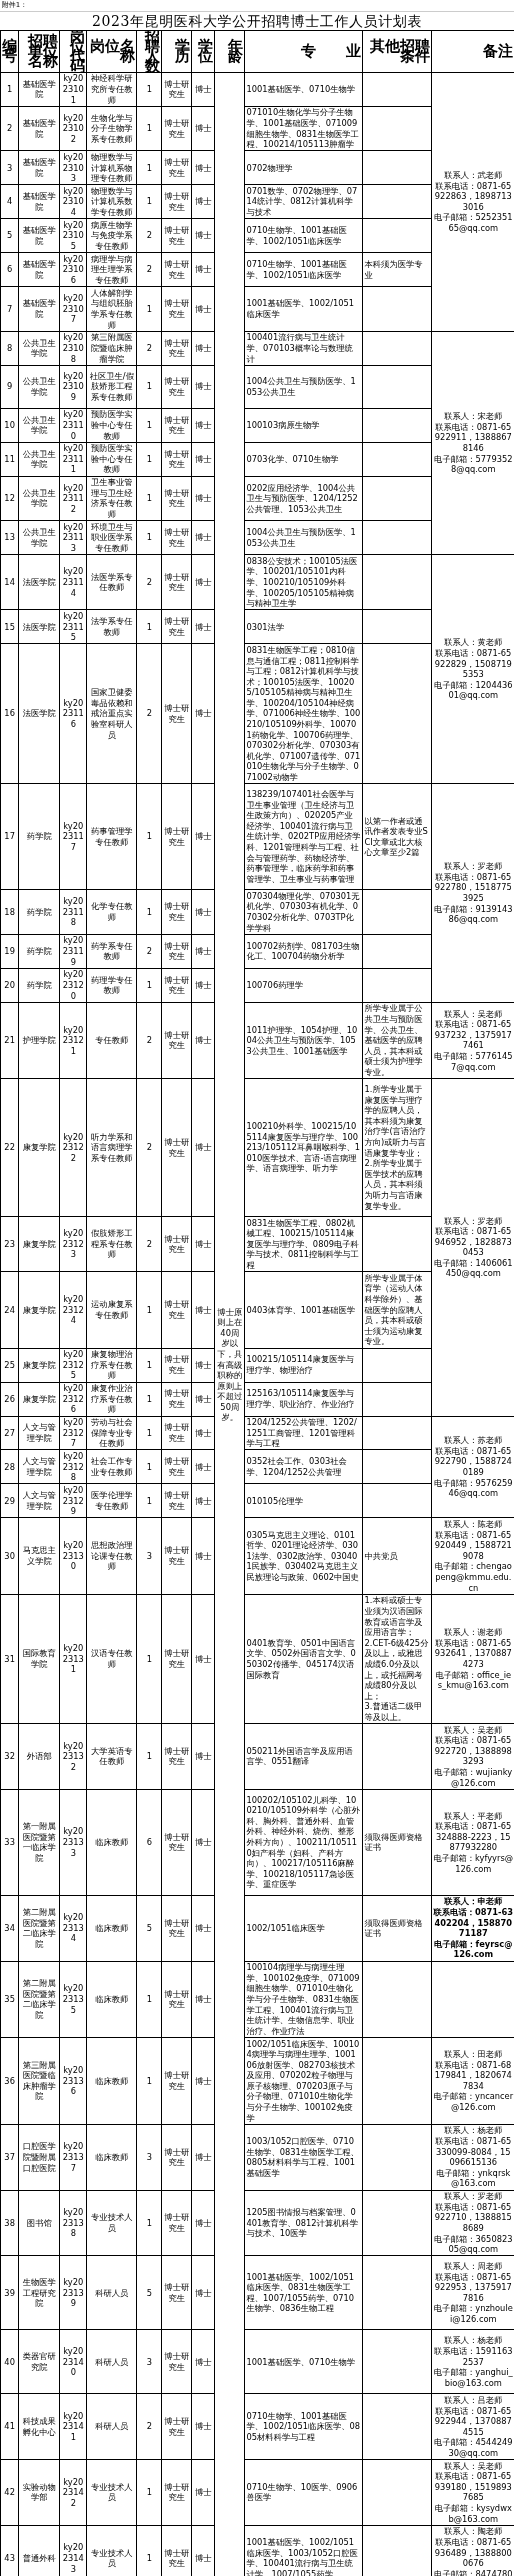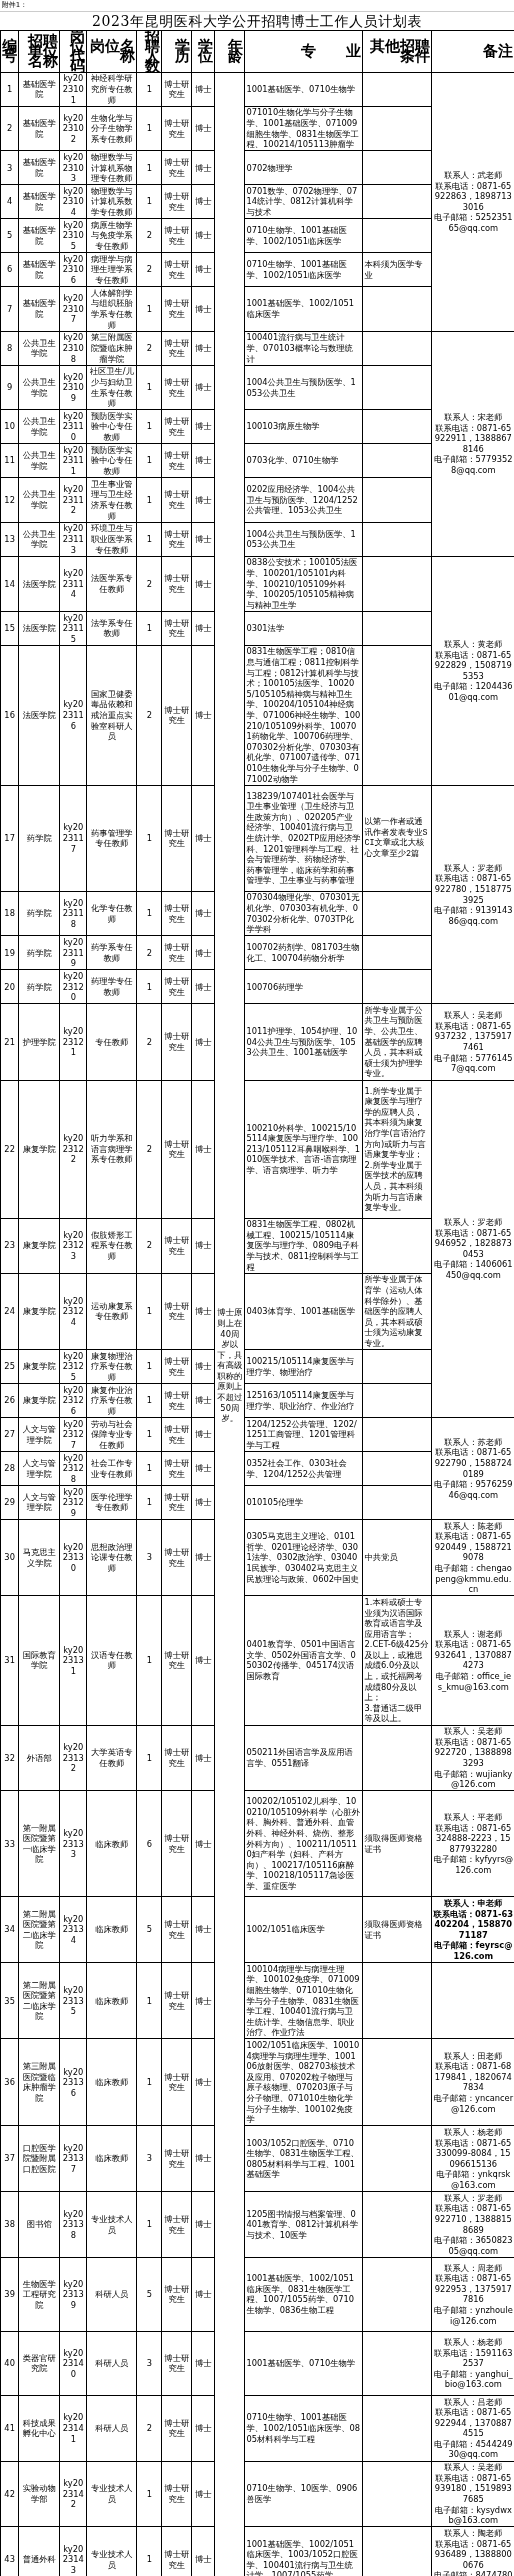--- a/index.html
+++ b/index.html
@@ -143,21 +143,21 @@
           <td class="l">100401流行病与卫生统计学、070103概率论与数理统计</td>
           <td class="l" style="white-space: pre-line;"></td>
           <td class="rem" rowspan="6" style="white-space: pre-line;">联系人：宋老师
 联系电话：0871-65922911，13888678146
 电子邮箱：57793528@qq.com</td>
         </tr>
         <tr style="height: 43px;">
           <td class="c">9</td>
           <td class="c">公共卫生学院</td>
           <td class="c">ky2023109</td>
-          <td class="c">社区卫生/儿少与妇幼卫生系专任教师</td>
+          <td class="c">社区卫生/假肢矫形工程系专任教师</td>
           <td class="c">1</td>
           <td class="c">博士研究生</td>
           <td class="c">博士</td>
           <td class="l">1004公共卫生与预防医学、1053公共卫生</td>
           <td class="l" style="white-space: pre-line;"></td>
         </tr>
         <tr style="height: 32px;">
           <td class="c">10</td>
           <td class="c">公共卫生学院</td>
           <td class="c">ky2023110</td>
@@ -239,21 +239,21 @@
         </tr>
         <tr style="height: 106px;">
           <td class="c">17</td>
           <td class="c">药学院</td>
           <td class="c">ky2023117</td>
           <td class="c">药事管理学专任教师</td>
           <td class="c">1</td>
           <td class="c">博士研究生</td>
           <td class="c">博士</td>
           <td class="l">138239/107401社会医学与卫生事业管理（卫生经济与卫生政策方向）、020205产业经济学、100401流行病与卫生统计学、0202TP应用经济学科、1201管理科学与工程、社会与管理药学、药物经济学、药事管理学，临床药学和药事管理学、卫生事业与药事管理</td>
-          <td class="l" style="white-space: pre-line; font-family: Liberation Mono, monospace;">以第一作者或通讯作者发表专业SCI文章或北大核心文章至少2篇</td>
+          <td class="l" style="white-space: pre-line;">以第一作者或通讯作者发表专业SCI文章或北大核心文章至少2篇</td>
           <td class="rem" rowspan="4" style="white-space: pre-line;">联系人：罗老师
 联系电话：0871-65922780，15187753925
 电子邮箱：913914386@qq.com</td>
         </tr>
         <tr style="height: 43px;">
           <td class="c">18</td>
           <td class="c">药学院</td>
           <td class="c">ky2023118</td>
           <td class="c">化学专任教师</td>
           <td class="c">1</td>

